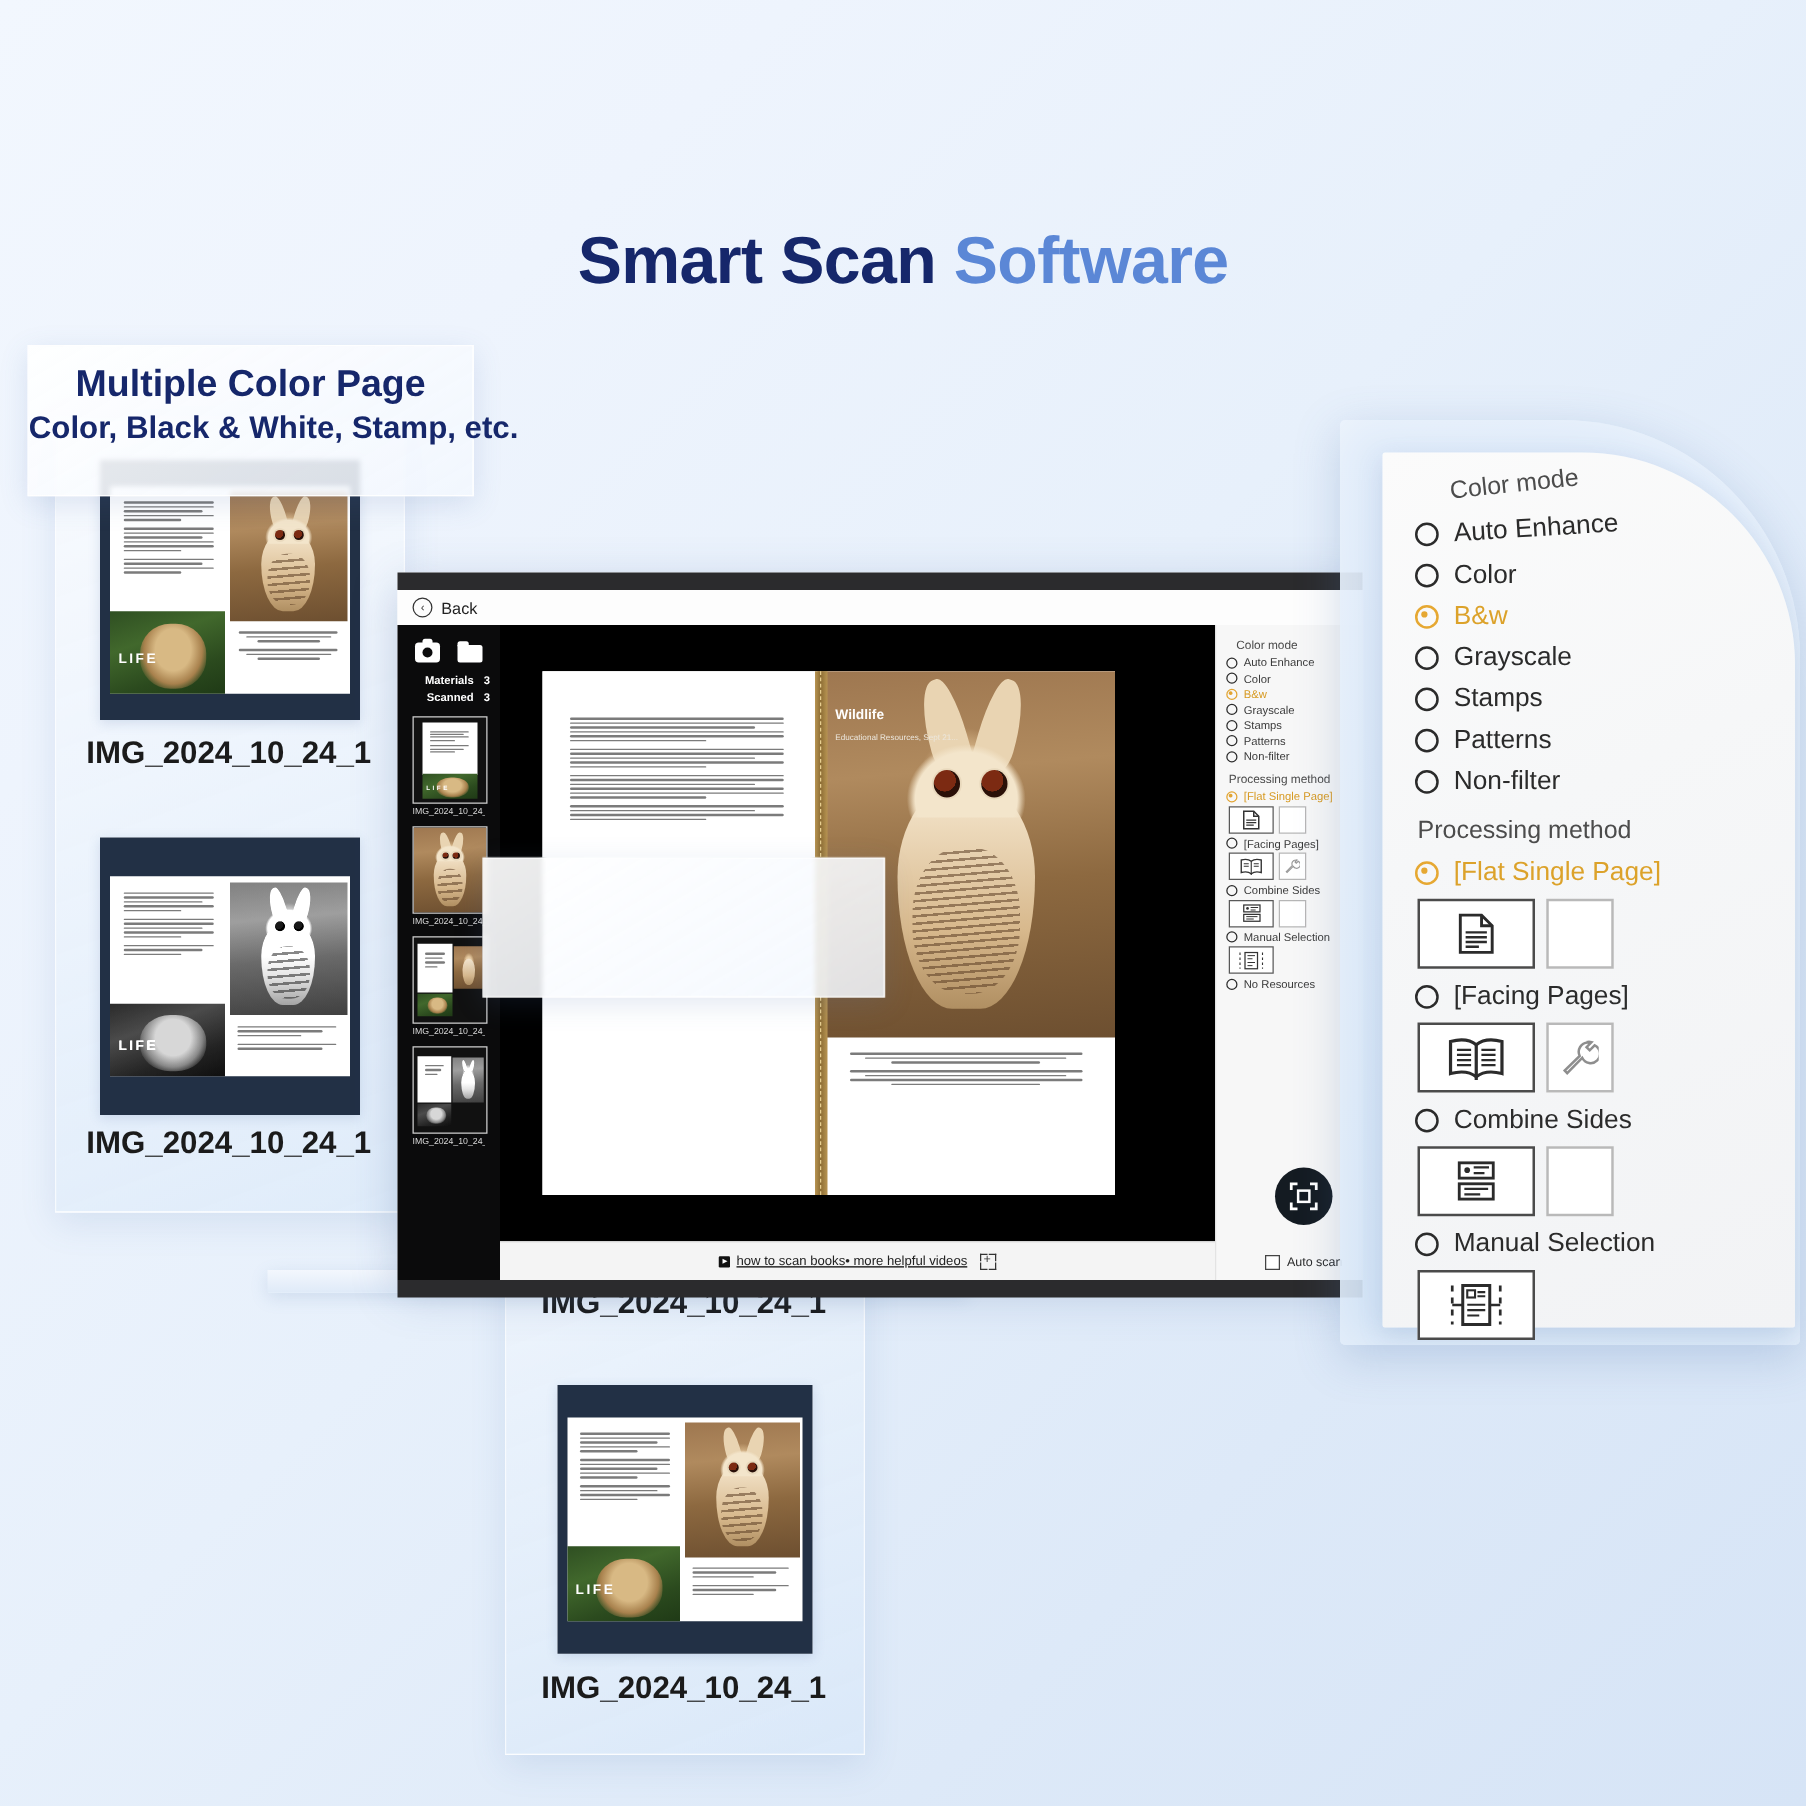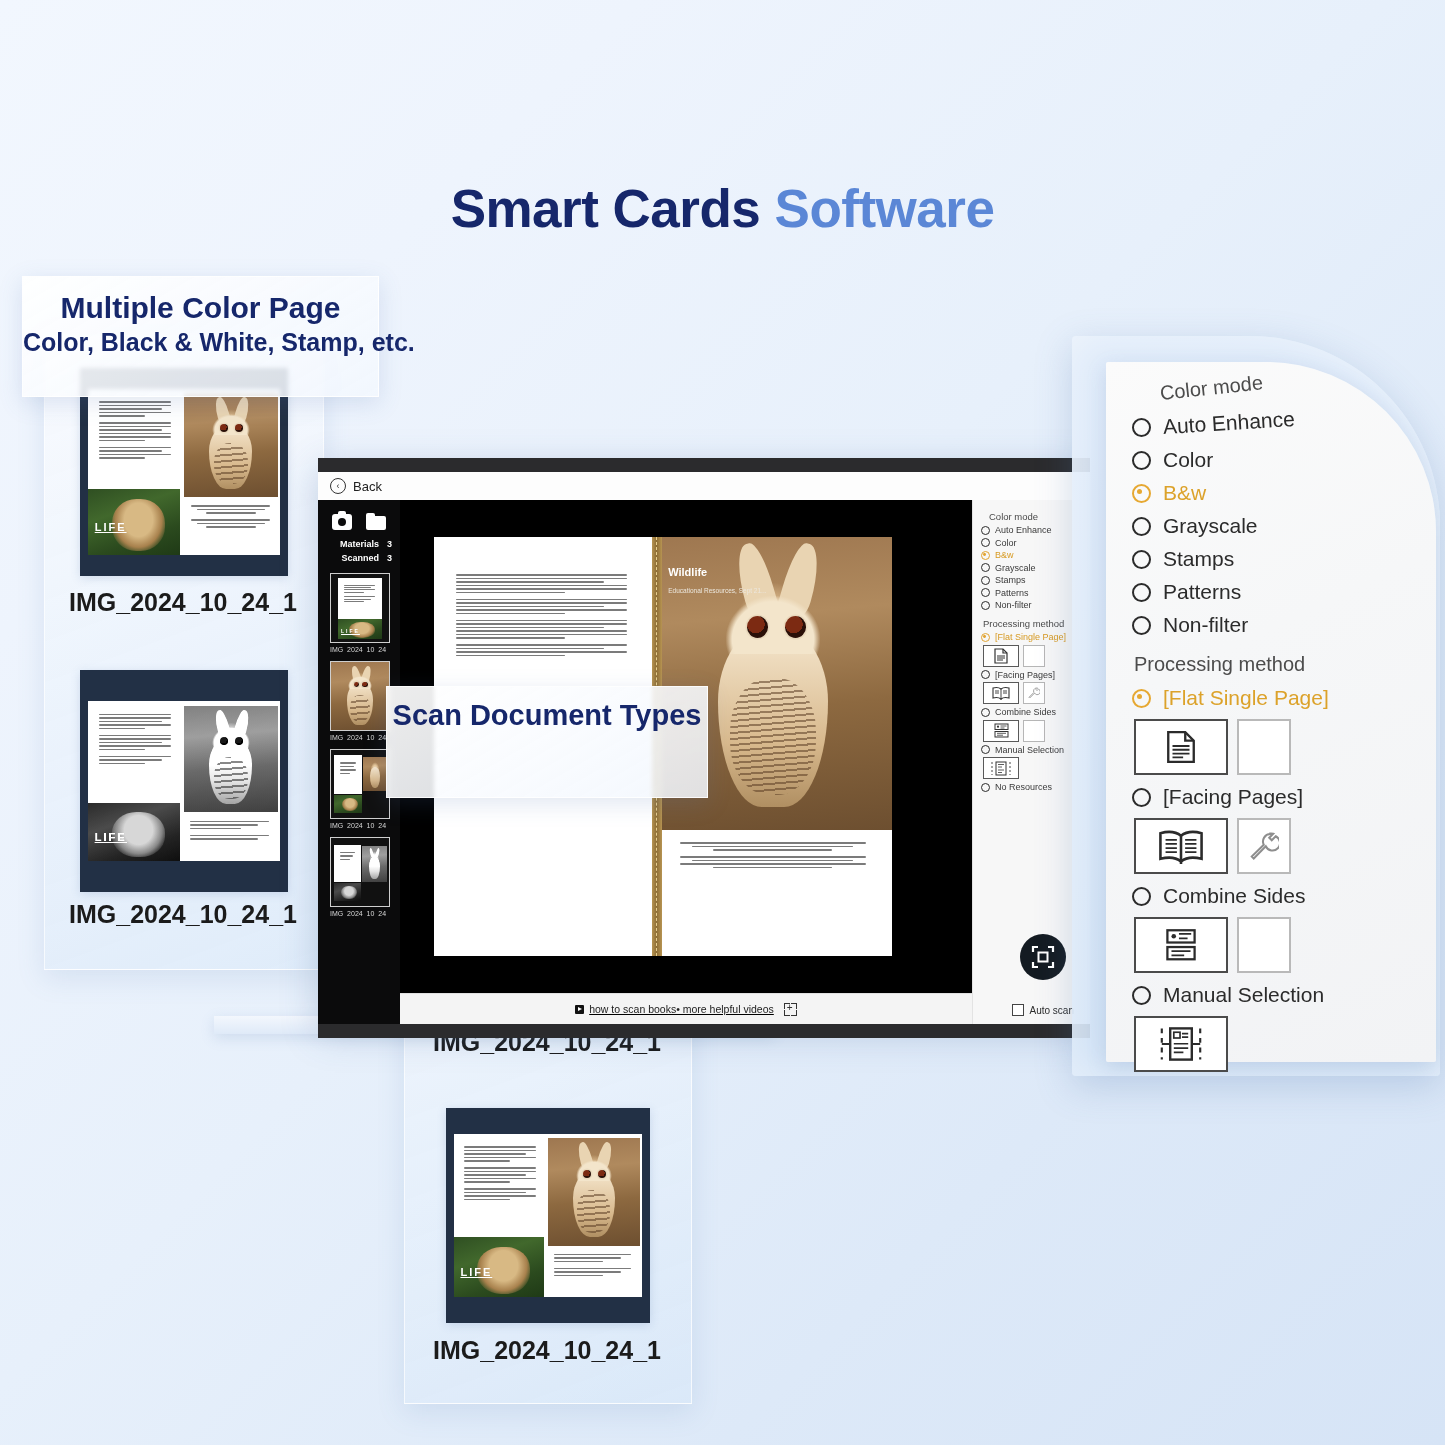--- a/index.html
+++ b/index.html
@@ -87,21 +87,21 @@
     border-radius:45%;}
   .owl-cap{position:absolute;left:30%;top:20%;width:40%;height:20%;
     background:radial-gradient(ellipse at 50% 75%,#f3e5cb 0 60%,rgba(243,229,203,0) 70%);}
 
   .lifeimg{position:absolute;overflow:hidden;
     background:linear-gradient(160deg,#2f4f22 0%,#41682c 34%,#2b4a1e 70%,#1f3a16 100%);}
   .lifeimg.bw{filter:grayscale(1) contrast(1.45);}
   .lifeimg .cat{position:absolute;left:26%;top:16%;width:58%;height:78%;
     background:radial-gradient(ellipse at 50% 40%,#d8b984 0 38%,#a8814d 62%,rgba(120,90,50,0) 80%);
     border-radius:46%;}
-  .lifeimg .lbl{position:absolute;left:7%;top:48%;color:#fff;font-weight:bold;letter-spacing:2px;text-decoration:underline;}
+  .lifeimg .lbl{position:absolute;left:7%;top:48%;color:#fff;font-weight:bold;letter-spacing:2px;}
   .white-block{position:absolute;background:#fff;}
 
   
   #app-window{
     position:absolute;left:318px;top:458px;width:772px;height:566px;
     background:#fafafa;box-shadow:0 10px 34px rgba(60,95,150,.26);
   }
   #app-topstrip{position:absolute;left:0;right:0;top:0;height:14px;background:#2b2b2d;}
   #app-toolbar{
     position:absolute;left:0;right:0;top:14px;height:28px;background:#fdfdfd;
@@ -198,21 +198,21 @@
   svg{display:block;}
   .tilt1{transform:rotate(-6deg);transform-origin:left center;}
   .tilt2{transform:rotate(-3.5deg);transform-origin:left center;}
 </style>
 </head>
 <body>
 
 <div class="stage">
 
   <div class="headline">
-    <span>Smart Cards </span><span class="hl-accent">Software</span>
+    <span>Smart Scan </span><span class="hl-accent">Software</span>
   </div>
 
   <div class="sheet" id="sheet-left"></div>
 
   <div class="doc-card" style="left:80px;top:368px;width:208px;height:208px;">
     <div class="page">
       <div class="white-block" style="left:4%;top:10%;width:92%;height:80%;"></div>
       <div class="minitext" style="left:7%;top:14%;width:40%;height:50%;">
         <i class="l"></i>
           <i class="l"></i>
@@ -776,16 +776,15 @@
 
     </div>
   </div>
 
   <div class="callout" id="callout-color">
     <div class="c-title">Multiple Color Page</div>
     <div class="c-sub">Color, Black &amp; White, Stamp, etc.</div>
   </div>
 
   <div class="callout" id="callout-types">
-    <div class="c-title">Scan Document Types</div>
   </div>
 
 </div>
 
 </body></html>

